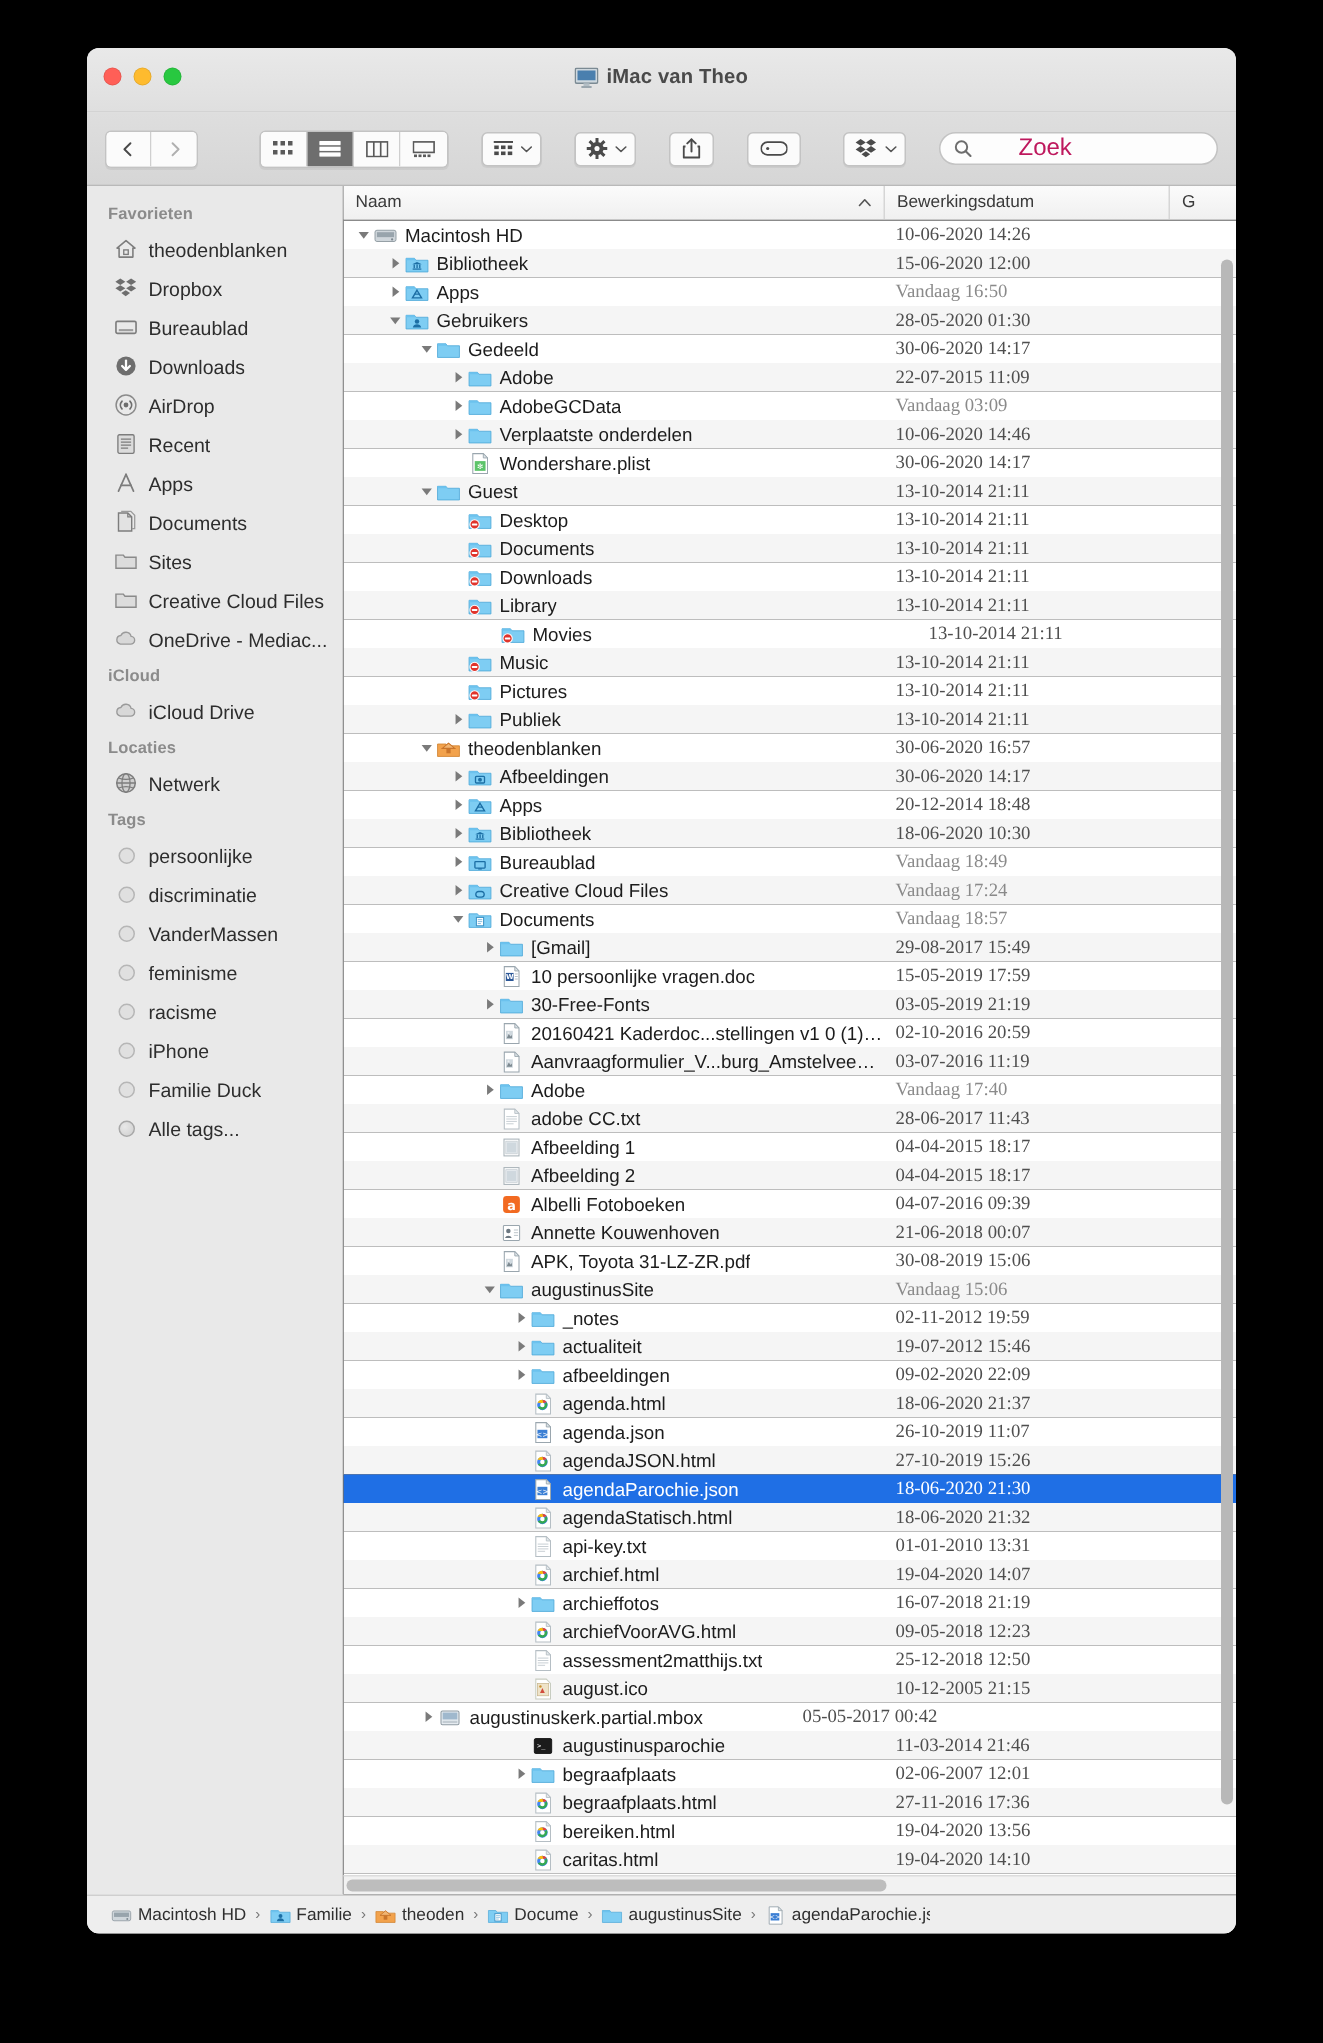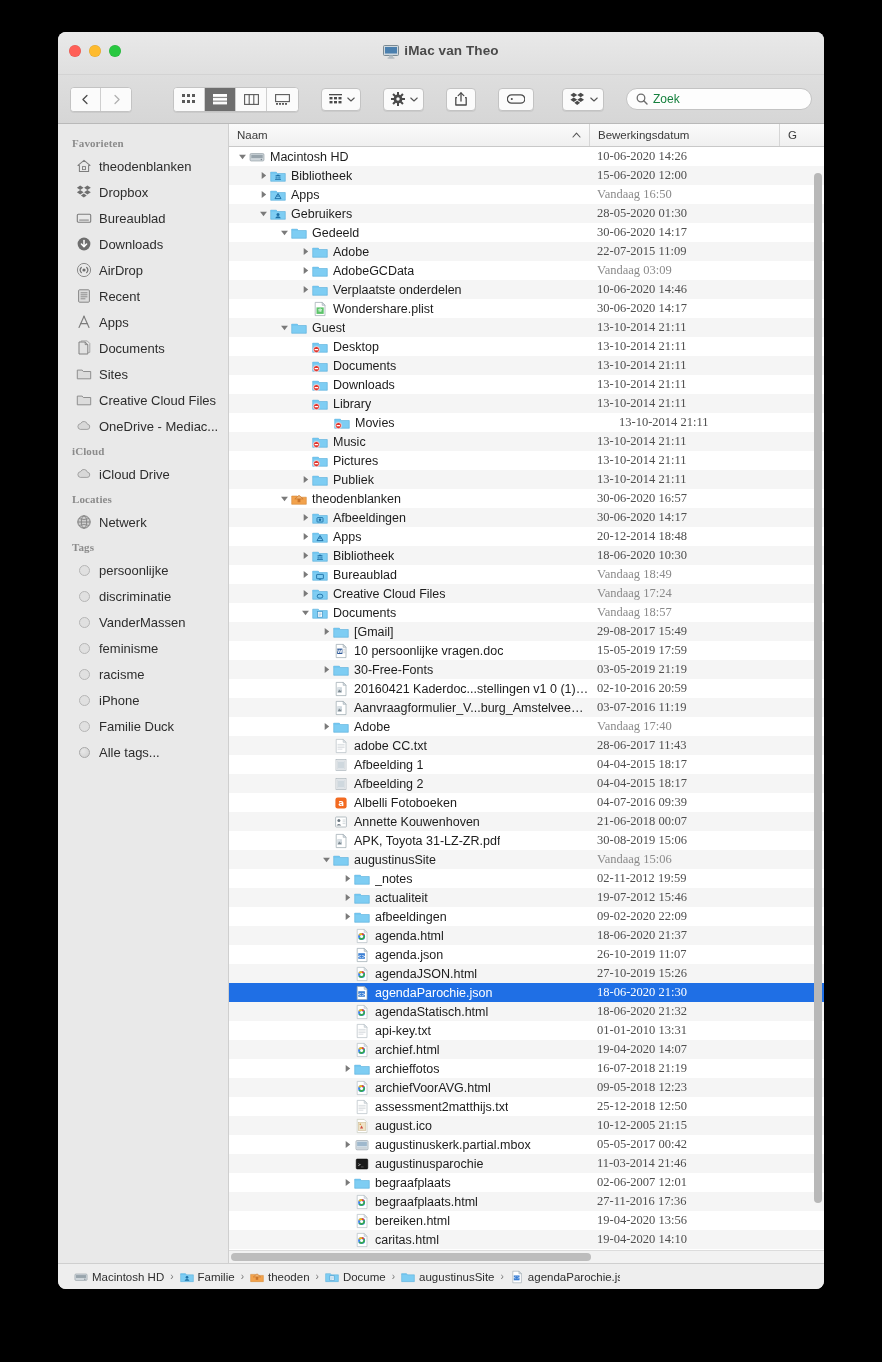--- a/index.html
+++ b/index.html
@@ -128,22 +128,23 @@
     background: #fdfdfd;
     border: 1px solid #c3c3c3;
     border-radius: 11px;
     display: flex;
     align-items: center;
     padding: 0 9px;
     gap: 5px;
     box-sizing: border-box;
   }
   .search-ph {
-    font-size: 12px;
-    color: #15803d;
+    font-size: 16px;
+    color: #be185d;
+    margin-left: 26px;
   }
 
   
   .body {
     flex: 1 1 auto;
     display: flex;
     min-height: 0;
   }
 
   
@@ -155,21 +156,20 @@
     padding-top: 7px;
     overflow: hidden;
     box-sizing: border-box;
   }
   .sb-head {
     font-size: 11px;
     color: #8b8b8b;
     font-weight: 700;
     padding: 6px 0 4px 14px;
     letter-spacing: 0.1px;
-    font-family: Liberation Serif, serif;
   }
   .sb-item {
     height: 26px;
     display: flex;
     align-items: center;
     gap: 7px;
     padding-left: 18px;
     font-size: 13px;
     color: #2d2d2d;
     white-space: nowrap;
@@ -1634,21 +1634,21 @@
                   <path d="M3.2 1.4 H10.2 L13 4.3 V14.6 H3.2 Z" fill="#ffffff" stroke="#c7ccc0" stroke-width="0.7"></path>
                   <rect x="4.3" y="4.3" width="7.5" height="8.2" fill="#efe3c8" stroke="#c8b68e" stroke-width="0.5"></rect>
                   <path d="M6 10.6 L7.6 7.4 L9.2 10.6 Z" fill="#d14b3c"></path>
                   <circle cx="6.3" cy="6.3" r="0.8" fill="#c98f2e"></circle>
                 </svg>
               </span>
               <span class="nm">august.ico</span>
             </span>
             <span class="cell-date">10-12-2005 21:15</span>
           </div>
-          <div class="row odd" style="padding-left:111px">
+          <div class="row odd" style="padding-left:49px">
             <span class="disc">
               <svg viewBox="0 0 10 10" width="9" height="9">
                 <path d="M3 1.2 L8 5 L3 8.8 Z" fill="#7a7a7a"></path>
               </svg>
             </span>
             <span class="cell-name" style="flex:0 0 235px;width:235px">
               <span class="fi">
                 <svg viewBox="0 0 16 16" width="16" height="16">
                   <rect x="2" y="3.6" width="12" height="9.2" rx="1" fill="#e7edf2" stroke="#8f9ba3" stroke-width="0.7"></rect>
                   <rect x="3.1" y="4.7" width="9.8" height="4.6" fill="#9fb8cd"></rect>

